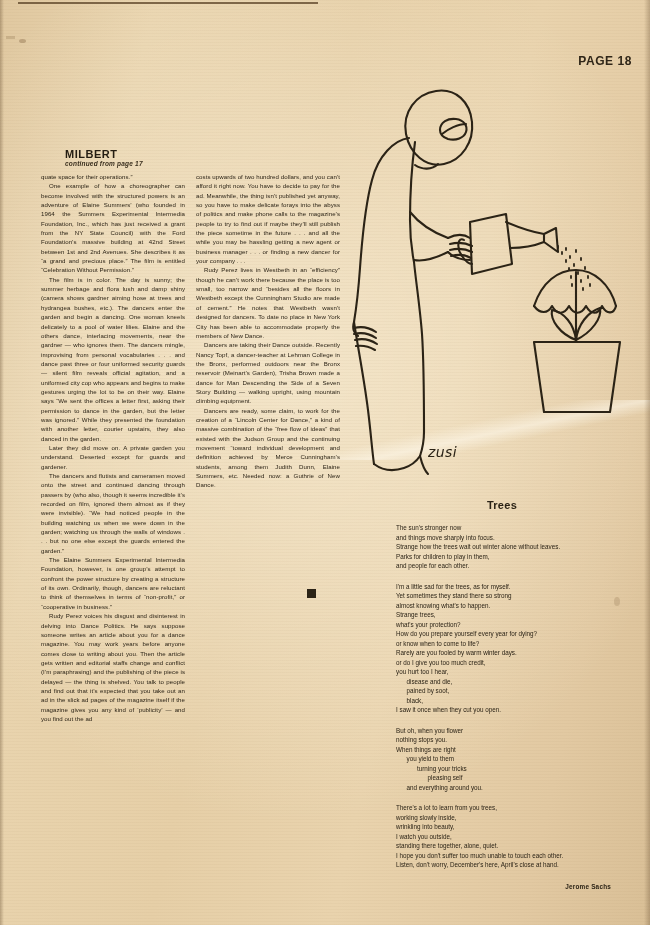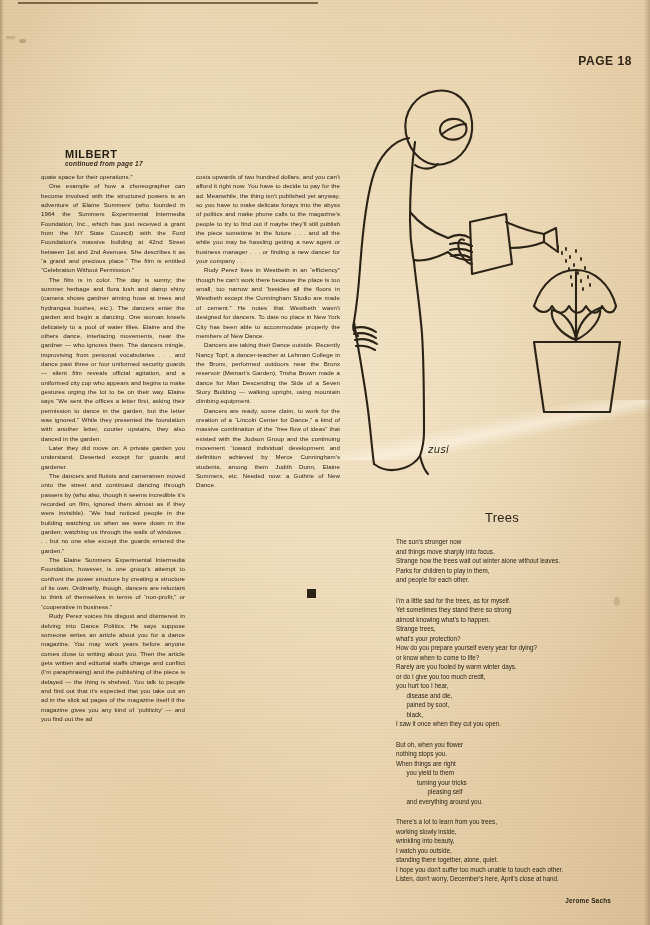--- a/index.html
+++ b/index.html
@@ -144,41 +144,40 @@
   #illustration {
     position: absolute;
     left: 352px; top: 72px;
     width: 270px; height: 420px;
   }
   #illustration svg { display: block; }
   #art-signature {
     position: absolute;
     left: 76px; top: 372px;
     font-family: "DejaVu Sans", sans-serif;
-    font-size: 10px;
+    font-size: 14px;
     color: #2b2316;
     font-style: italic;
     letter-spacing: .4px;
   }
 
   
   #poem {
     position: absolute;
     left: 396px; top: 499px;
     width: 228px;
     color: #2b2316;
   }
   #poem-title {
     text-align: center;
-    font-size: 13px;
-    font-weight: normal;
+    font-size: 11px;
+    font-weight: bold;
     letter-spacing: .3px;
     margin-bottom: 12px;
     padding-right: 16px;
-    margin-top: 11px;
   }
   .stanza { margin-bottom: 11px; }
   .pline {
     font-size: 6.3px;
     line-height: 9.5px;
     white-space: pre;
     color: #2b2316;
   }
   #poem-author {
     margin-top: 13px;

